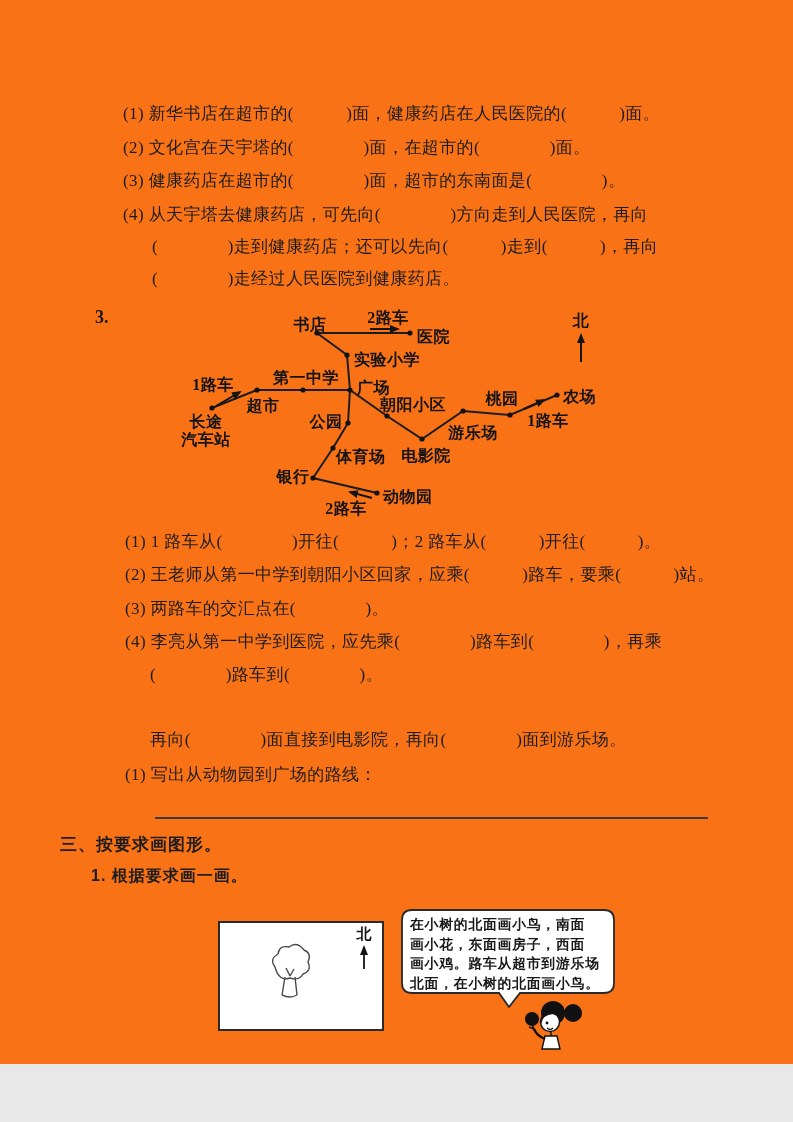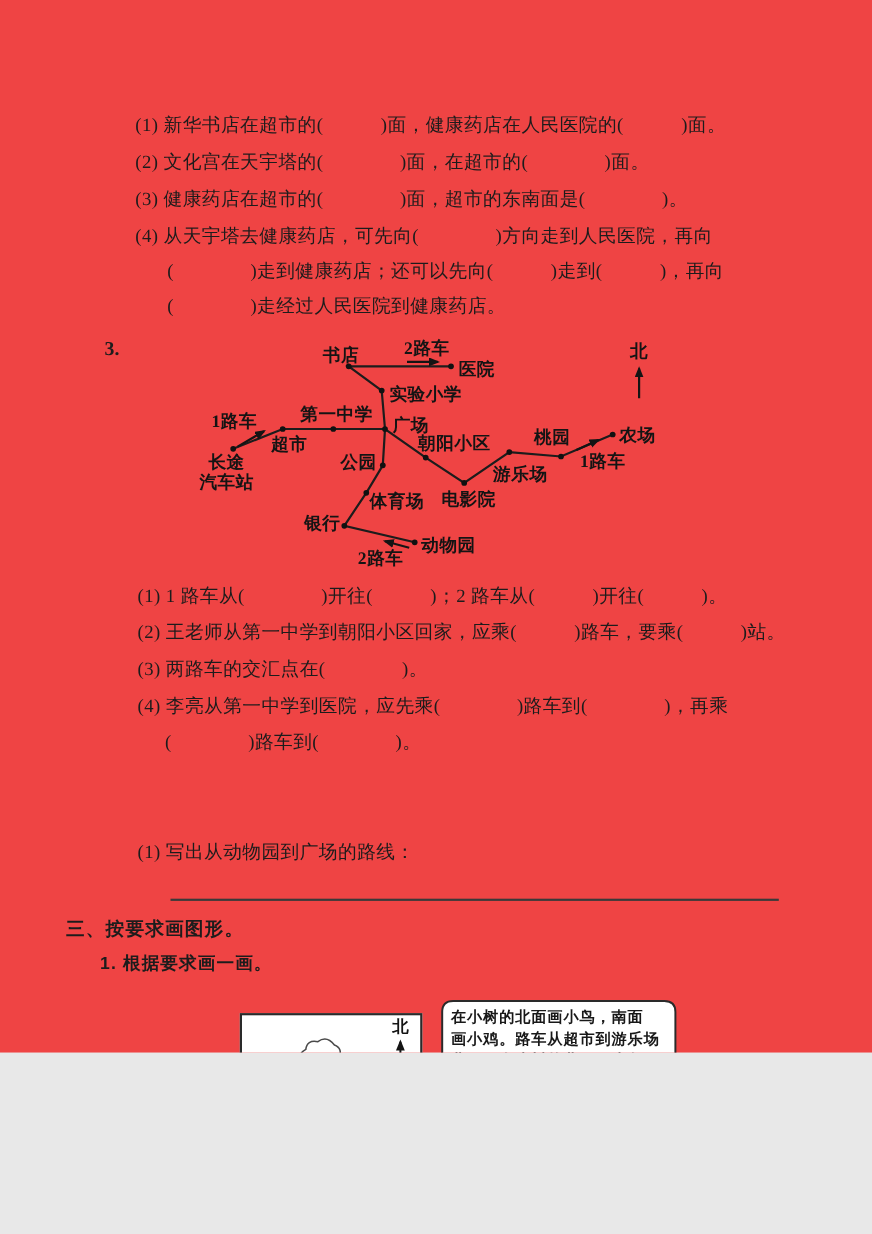--- a/index.html
+++ b/index.html
@@ -1,19 +1,19 @@
 <!DOCTYPE html>
 <html><head>
 <meta charset="utf-8">
 <style>
   html,body{margin:0;padding:0;background:#e8e8e8;}
   .page{
     position:relative;
-    width:793px;height:957px;
-    background:#ef4444;
+    width:793px;height:1064px;
+    background:#f97316;
     font-family:"Liberation Serif", serif;
     color:#1c1c1c;
     overflow:hidden;
   }
   .qline{
     position:absolute;
     font-size:17px;
     line-height:20px;
     white-space:nowrap;
     letter-spacing:0.4px;
@@ -130,20 +130,21 @@
       <text x="441" y="15" text-anchor="middle" dominant-baseline="central">北</text>
       <line x1="441" y1="57" x2="441" y2="30" stroke="#141414" stroke-width="2" marker-end="url(#ah-m)"></line>
     </svg>
   </div>
 
   <div class="qline" style="left:125px;top:532px">(1) 1 路车从(　　　　)开往(　　　)；2 路车从(　　　)开往(　　　)。</div>
   <div class="qline" style="left:125px;top:565px">(2) 王老师从第一中学到朝阳小区回家，应乘(　　　)路车，要乘(　　　)站。</div>
   <div class="qline" style="left:125px;top:599px">(3) 两路车的交汇点在(　　　　)。</div>
   <div class="qline" style="left:125px;top:632px">(4) 李亮从第一中学到医院，应先乘(　　　　)路车到(　　　　)，再乘</div>
   <div class="qline" style="left:150px;top:665px">(　　　　)路车到(　　　　)。</div>
+  <div class="qline" style="left:150px;top:730px">再向(　　　　)面直接到电影院，再向(　　　　)面到游乐场。</div>
   <div class="qline" style="left:125px;top:765px">(1) 写出从动物园到广场的路线：</div>
 
   <div class="divider"></div>
 
   <div class="heading" style="left:60px;top:833px">三、按要求画图形。</div>
   <div class="heading" style="left:91px;top:866px;font-size:16px">1. 根据要求画一画。</div>
 
   <div class="draw-box">
     <svg width="160" height="102" viewBox="0 0 160 102">
       <defs>
@@ -160,20 +161,21 @@
         <path d="M70,53 L66,45 M70,53 L74,46"></path>
       </g>
     </svg>
   </div>
 
   <svg class="bubble-svg" viewBox="0 0 220 104">
     <path d="M14,3 H206 Q216,3 216,13 V76 Q216,86 206,86 H122 L111,100 L101,86 H14 Q4,86 4,76 V13 Q4,3 14,3 Z" fill="#ffffff" stroke="#2a2a2a" stroke-width="1.8"></path>
   </svg>
   <div class="bubble-text">
     <span>在小树的北面画小鸟，南面</span>
+    <span>画小花，东面画房子，西面</span>
     <span>画小鸡。路车从超市到游乐场</span>
     <span>北面，在小树的北面画小鸟。</span>
   </div>
 
   <svg class="girl-svg" viewBox="0 0 66 54">
     <circle cx="12" cy="22" r="7" fill="#111"></circle>
     <circle cx="53" cy="16" r="9" fill="#111"></circle>
     <circle cx="33" cy="16" r="12" fill="#111"></circle>
     <circle cx="30" cy="25" r="9.5" fill="#fff" stroke="#111" stroke-width="1.4"></circle>
     <path d="M21,25 A11,11 0 0 1 38,16 L40,21 A10,9 0 0 0 22,27 Z" fill="#111"></path>

